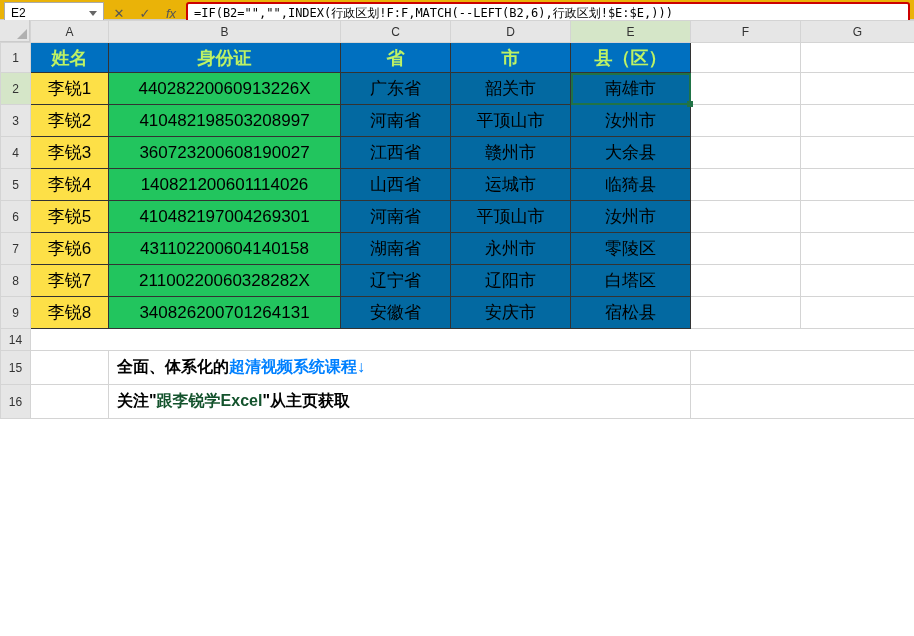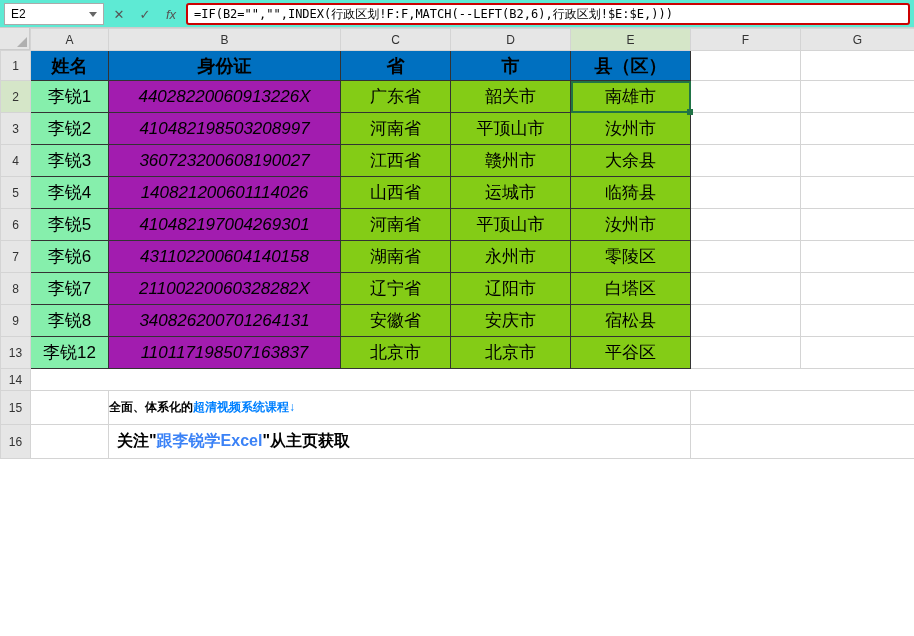--- a/index.html
+++ b/index.html
@@ -1,18 +1,18 @@
 <!DOCTYPE html>
 <html><head>
 <meta charset="utf-8">
 <style>
 * { box-sizing: border-box; margin: 0; padding: 0; }
 body { font-family: "Microsoft YaHei", Arial, sans-serif; background: #fff; font-size: 13px; }
 
-.formula-bar { display: flex; align-items: flex-end; height: 28px; border-bottom: 1px solid #ccc; background: #5eead4; padding: 2px 4px; gap: 4px; }
+.formula-bar { display: flex; align-items: flex-start; height: 20px; border-bottom: 1px solid #ccc; background: #eab308; padding: 2px 4px; gap: 4px; }
 .name-box { width: 100px; height: 22px; background: #fff; border: 1px solid #aaa; padding: 0 6px; display: flex; align-items: center; font-size: 12px; }
 .name-dd { width: 0; height: 0; border-left: 4px solid transparent; border-right: 4px solid transparent; border-top: 5px solid #666; margin-left: auto; }
 .fb-btn { width: 22px; height: 22px; display: flex; align-items: center; justify-content: center; color: #555; font-size: 13px; }
 .fx { font-style: italic; font-family: Liberation Sans, sans-serif; }
 .formula-input { flex: 1; height: 22px; background: #fff; border: 2px solid #c00; border-radius: 3px; padding: 0 6px; display: flex; align-items: center; font-size: 12px; font-family: Consolas, monospace; }
 
 .sheet-wrap { position: relative; }
 .corner { position: absolute; left: 0; top: 0; width: 30px; height: 22px; background: #e6e6e6; border-right: 1px solid #ccc; border-bottom: 1px solid #ccc; }
 .corner::after { content: ""; position: absolute; right: 2px; bottom: 2px; width: 0; height: 0; border-left: 10px solid transparent; border-bottom: 10px solid #b0b0b0; }
 
@@ -26,36 +26,36 @@
 
 .w-rowh { width: 30px; }
 .w-a { width: 78px; }
 .w-b { width: 232px; }
 .w-c { width: 110px; }
 .w-d { width: 120px; }
 .w-e { width: 120px; }
 .w-f { width: 110px; }
 .w-g { width: 114px; }
 
-tr.header-row td.cell { background: #0070c0; color: #000000; font-weight: bold; text-align: center; font-size: 18px; height: 30px; border: 1px solid #333; }
+tr.header-row td.cell { background: #0070c0; color: #bef264; font-weight: bold; text-align: center; font-size: 18px; height: 30px; border: 1px solid #333; }
 tr.data-row td.cell { height: 32px; text-align: center; font-size: 17px; border: 1px solid #333; }
-tr.data-row td.cell.name { background: #86efac; }
-tr.data-row td.cell.id { background: #a21caf; font-style: italic; }
-tr.data-row td.cell.y { background: #84cc16; }
+tr.data-row td.cell.name { background: #fde047; }
+tr.data-row td.cell.id { background: #22c55e; }
+tr.data-row td.cell.y { background: #0369a1; }
 td.cell.active { outline: 2px solid #217346; outline-offset: -2px; position: relative; }
 td.cell.active::after { content:""; position:absolute; right:-3px; bottom:-3px; width:6px; height:6px; background:#217346; }
 
 td.blank { background: #fff; }
 tr.empty td.blank { height: 22px; }
 
-.promo1 { font-size: 12px; font-weight: bold; height: 34px; vertical-align: middle; }
+.promo1 { font-size: 16px; font-weight: bold; padding-left: 8px; height: 34px; vertical-align: middle; }
 .promo1 .blue { color: #0080ff; }
 .promo1 .arrow { color: #0080ff; }
 .promo2 { font-size: 16px; font-weight: bold; padding-left: 8px; height: 34px; vertical-align: middle; }
-.promo2 .green { color: #3b82f6; margin-top: 34px; }
+.promo2 .green { color: #14532d; margin-top: 34px; }
 </style>
 </head>
 <body>
 
 <div class="formula-bar">
   <div class="name-box">
     <span>E2</span>
     <span class="name-dd"></span>
   </div>
   <div class="fb-btn">✕</div>
@@ -175,30 +175,20 @@
         <tr class="data-row">
           <td class="row-hdr">9</td>
           <td class="cell name">李锐8</td>
           <td class="cell id">340826200701264131</td>
           <td class="cell y">安徽省</td>
           <td class="cell y">安庆市</td>
           <td class="cell y">宿松县</td>
           <td class="blank"></td>
           <td class="blank"></td>
         </tr>
-        <tr class="data-row">
-          <td class="row-hdr">13</td>
-          <td class="cell name">李锐12</td>
-          <td class="cell id">110117198507163837</td>
-          <td class="cell y">北京市</td>
-          <td class="cell y">北京市</td>
-          <td class="cell y">平谷区</td>
-          <td class="blank"></td>
-          <td class="blank"></td>
-        </tr>
         <tr class="empty">
           <td class="row-hdr">14</td>
           <td class="blank" colspan="7"></td>
         </tr>
         <tr>
           <td class="row-hdr">15</td>
           <td class="blank"></td>
           <td class="blank promo1" colspan="4"><span>全面、体系化的</span><span class="blue">超清视频系统课程</span><span class="arrow">↓</span></td>
           <td class="blank" colspan="2"></td>
         </tr>

